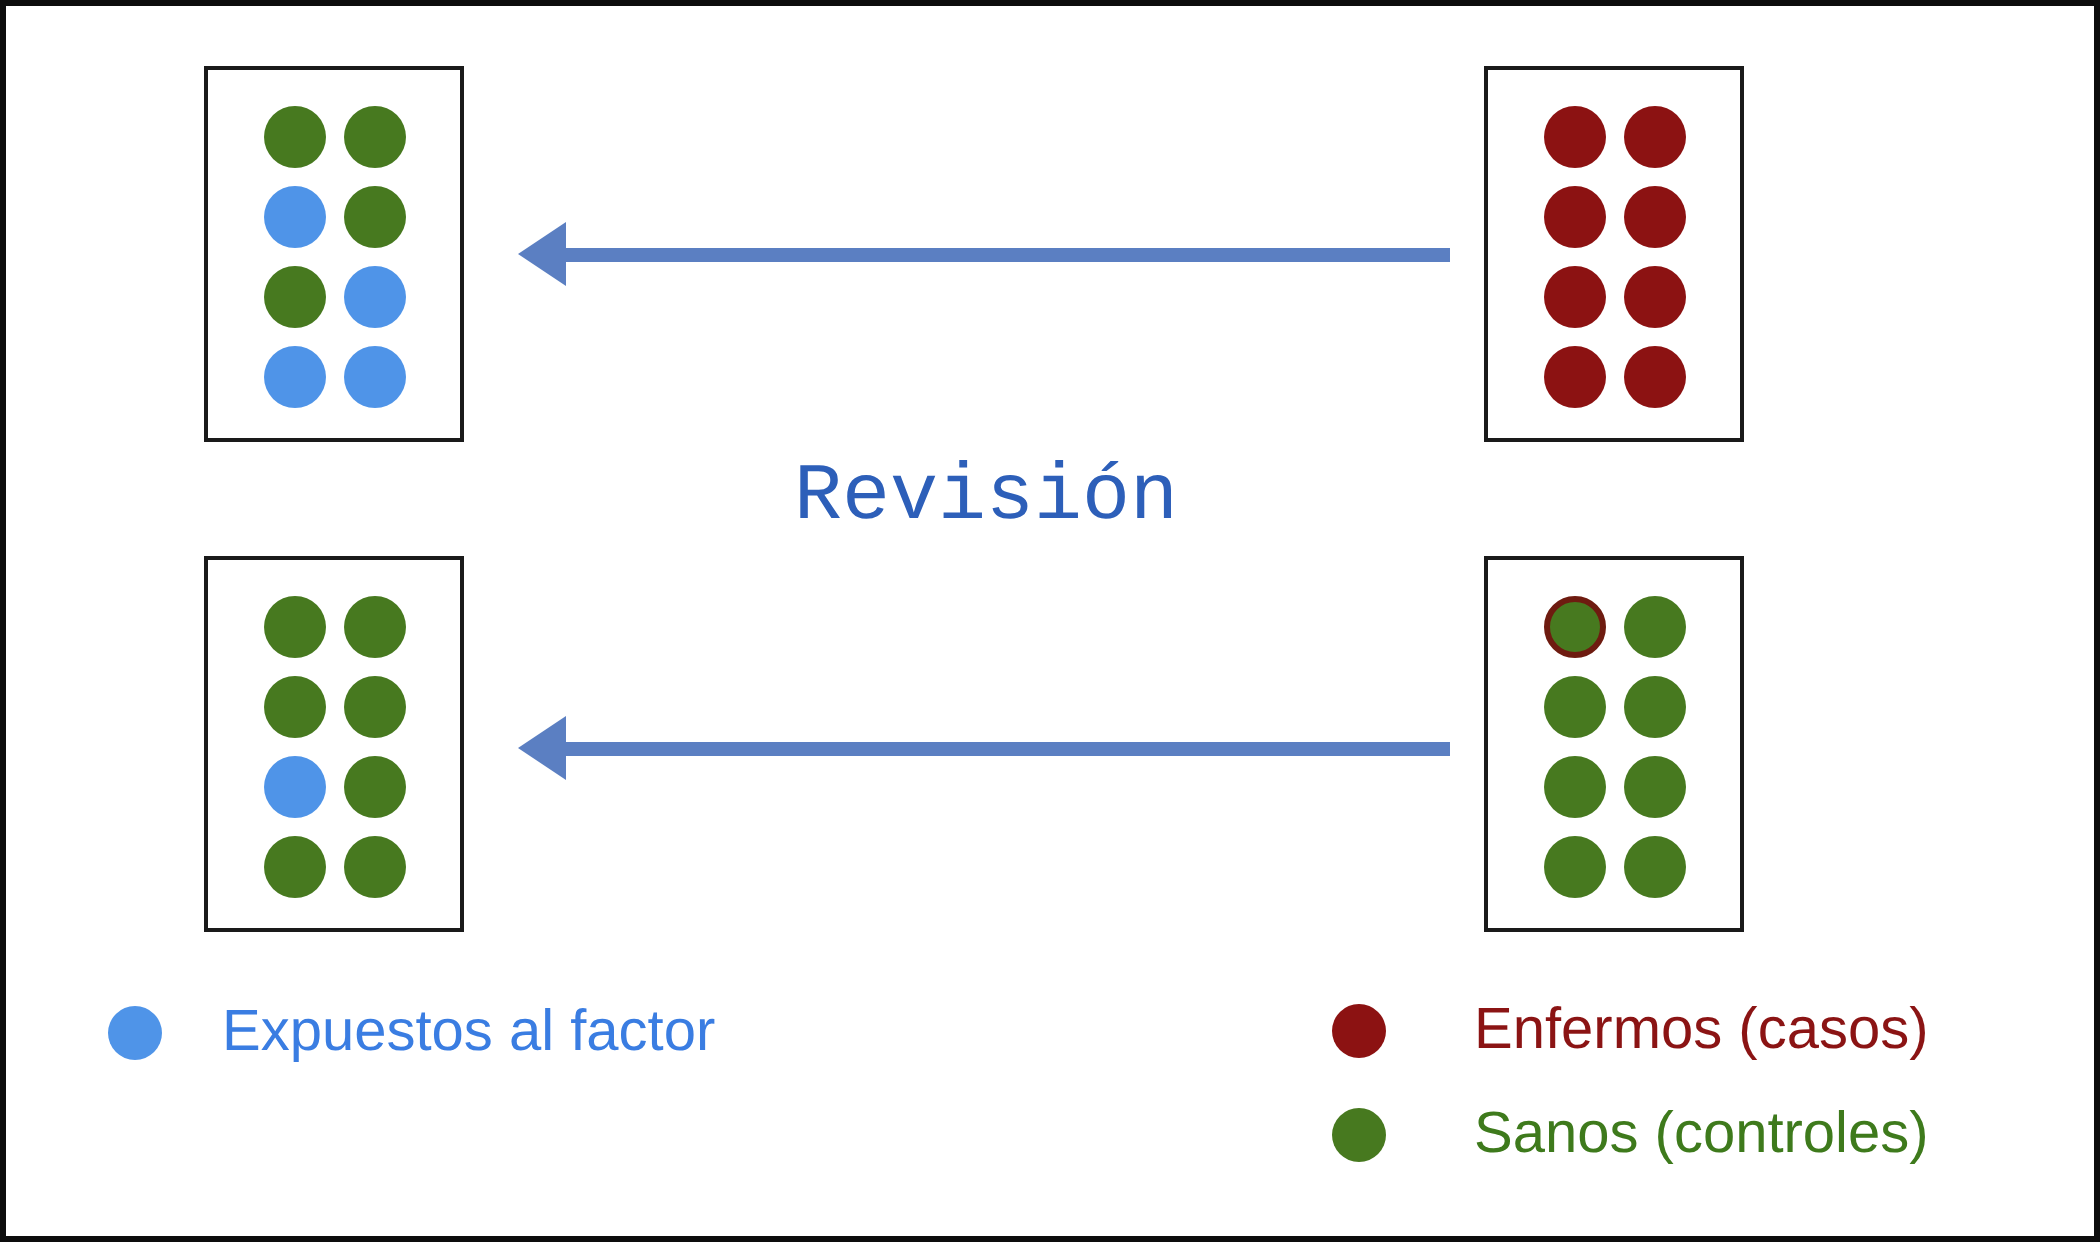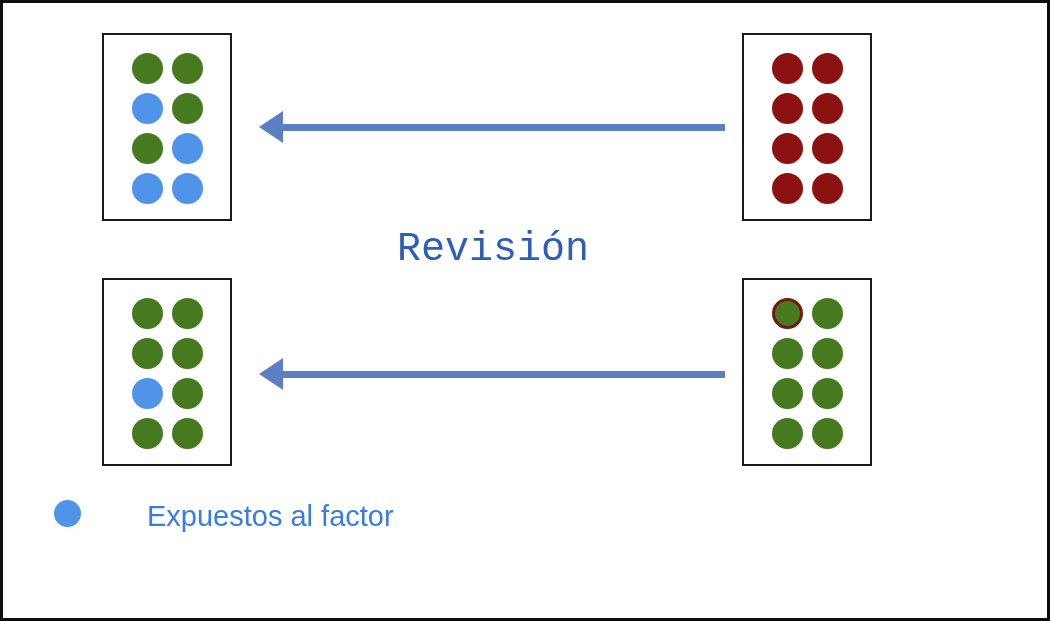--- a/index.html
+++ b/index.html
@@ -69,22 +69,22 @@
     top: 224px;
     width: 300px;
     text-align: center;
     font-size: 40px;
     color: #2d5fb9;
   }
 
   
   .legend-item {
     display: flex;
+    align-items: center;
     white-space: nowrap;
-    gap: 36px;
   }
   .legend-left {
     position: absolute;
     left: 51px;
     top: 497px;
   }
   .legend-left .swatch { margin-right: 30px; }
   .legend-right {
     position: absolute;
     left: 663px;
@@ -157,14 +157,24 @@
     <span class="arrow-shaft" style="background: rgb(91, 127, 194);"></span>
   </div>
 
   <div class="title" style="color: rgb(45, 95, 185); font-family: Liberation Mono, monospace;">Revisión</div>
 
   <div class="legend-left legend-item">
     <span class="swatch" style="background: rgb(79, 148, 232);"></span>
     <span class="legend-label" style="color: rgb(58, 125, 226);">Expuestos al factor</span>
   </div>
 
+  <div class="legend-right">
+    <div class="legend-item">
+      <span class="swatch" style="background: rgb(140, 18, 18);"></span>
+      <span class="legend-label" style="color: rgb(139, 20, 20);">Enfermos (casos)</span>
+    </div>
+    <div class="legend-item">
+      <span class="swatch" style="background: rgb(71, 121, 31);"></span>
+      <span class="legend-label" style="color: rgb(62, 122, 28);">Sanos (controles)</span>
+    </div>
+  </div>
 
 </div>
 
 </body></html>

